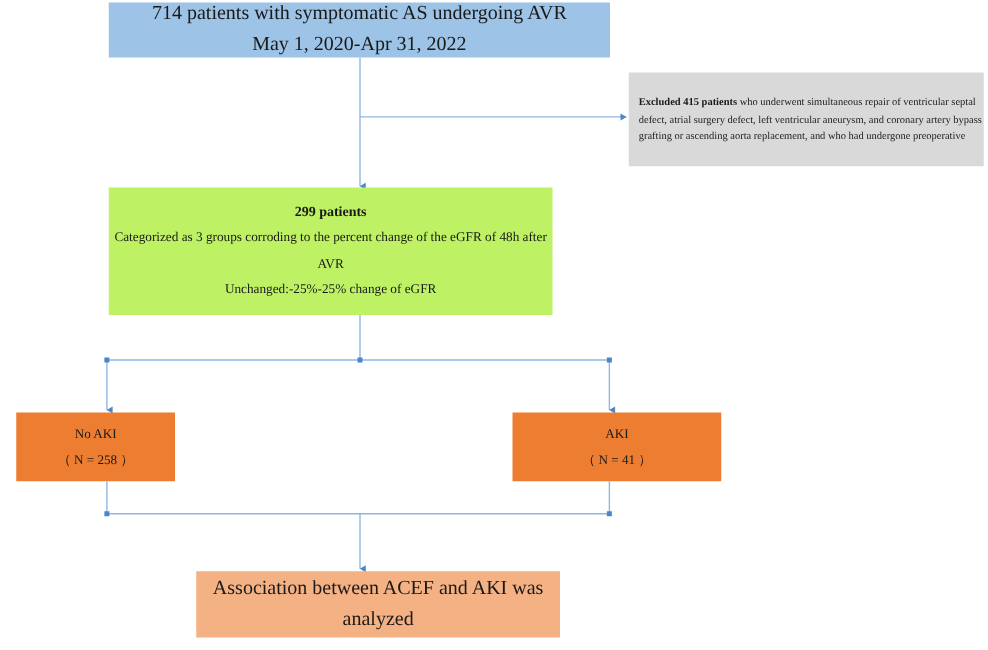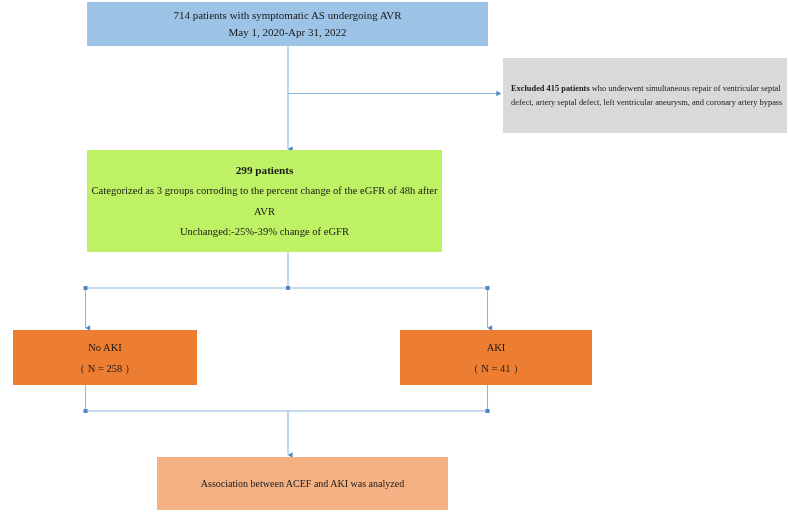--- a/index.html
+++ b/index.html
@@ -31,21 +31,21 @@
     text-align: center;
     line-height: 1.55;
   }
   
   #box-cohort {
     left: 87px;
     top: 2px;
     width: 401px;
     height: 44px;
     background: #9DC3E6;
-    font-size: 11px;
+    font-size: 16px;
   }
   #box-cohort .line { display: block; }
   
   #box-excluded {
     left: 503px;
     top: 58px;
     width: 284px;
     height: 75px;
     background: #D9D9D9;
     align-items: flex-start;
@@ -72,36 +72,36 @@
   
   .box-outcome {
     background: #ED7D31;
     font-size: 10.5px;
     line-height: 2.0;
     height: 55px;
   }
   #box-noaki {
     left: 13px;
     top: 330px;
-    width: 184px;
+    width: 127px;
   }
   #box-aki {
-    left: 400px;
+    left: 410px;
     top: 330px;
-    width: 192px;
+    width: 167px;
   }
   .box-outcome .line { display: block; }
   
   #box-conclusion {
     left: 157px;
     top: 457px;
     width: 291px;
     height: 53px;
     background: #F4B183;
-    font-size: 10px;
+    font-size: 16px;
   }
 </style>
 </head>
 <body>
 
 <svg id="canvas" viewBox="0 0 790 520" xmlns="http://www.w3.org/2000/svg">
   <defs>
     <marker id="arrow-down" markerWidth="7" markerHeight="7" refX="3.2" refY="5.2" orient="auto" markerUnits="userSpaceOnUse">
       <path d="M0.4,0.6 L3.2,5.4 L6.0,0.6 Z" fill="#4A86C8"></path>
     </marker>
@@ -136,27 +136,28 @@
   </g>
 </svg>
 
 <div class="box" id="box-cohort">
   <span class="line">714 patients with symptomatic AS undergoing AVR</span>
   <span class="line">May 1, 2020-Apr 31, 2022</span>
 </div>
 
 <div class="box" id="box-excluded">
   <span class="line"><span class="bold">Excluded 415 patients</span><span> who underwent simultaneous repair of ventricular septal</span></span>
-  <span class="line">defect, artery septal defect, left ventricular aneurysm, and coronary artery bypass</span>
+  <span class="line">defect, atrial surgery defect, left ventricular aneurysm, and coronary artery bypass</span>
+  <span class="line">grafting or ascending aorta replacement, and who had undergone preoperative</span>
 </div>
 
 <div class="box" id="box-enrolled">
   <span class="line title">299 patients</span>
   <span class="line">Categorized as 3 groups corroding to the percent change of the eGFR of 48h after AVR</span>
-  <span class="line">Unchanged:-25%-39% change of eGFR</span>
+  <span class="line">Unchanged:-25%-25% change of eGFR</span>
 </div>
 
 <div class="box box-outcome" id="box-noaki">
   <span class="line">No AKI</span>
   <span class="line">（ N = 258 ）</span>
 </div>
 
 <div class="box box-outcome" id="box-aki">
   <span class="line">AKI</span>
   <span class="line">（ N = 41 ）</span>

